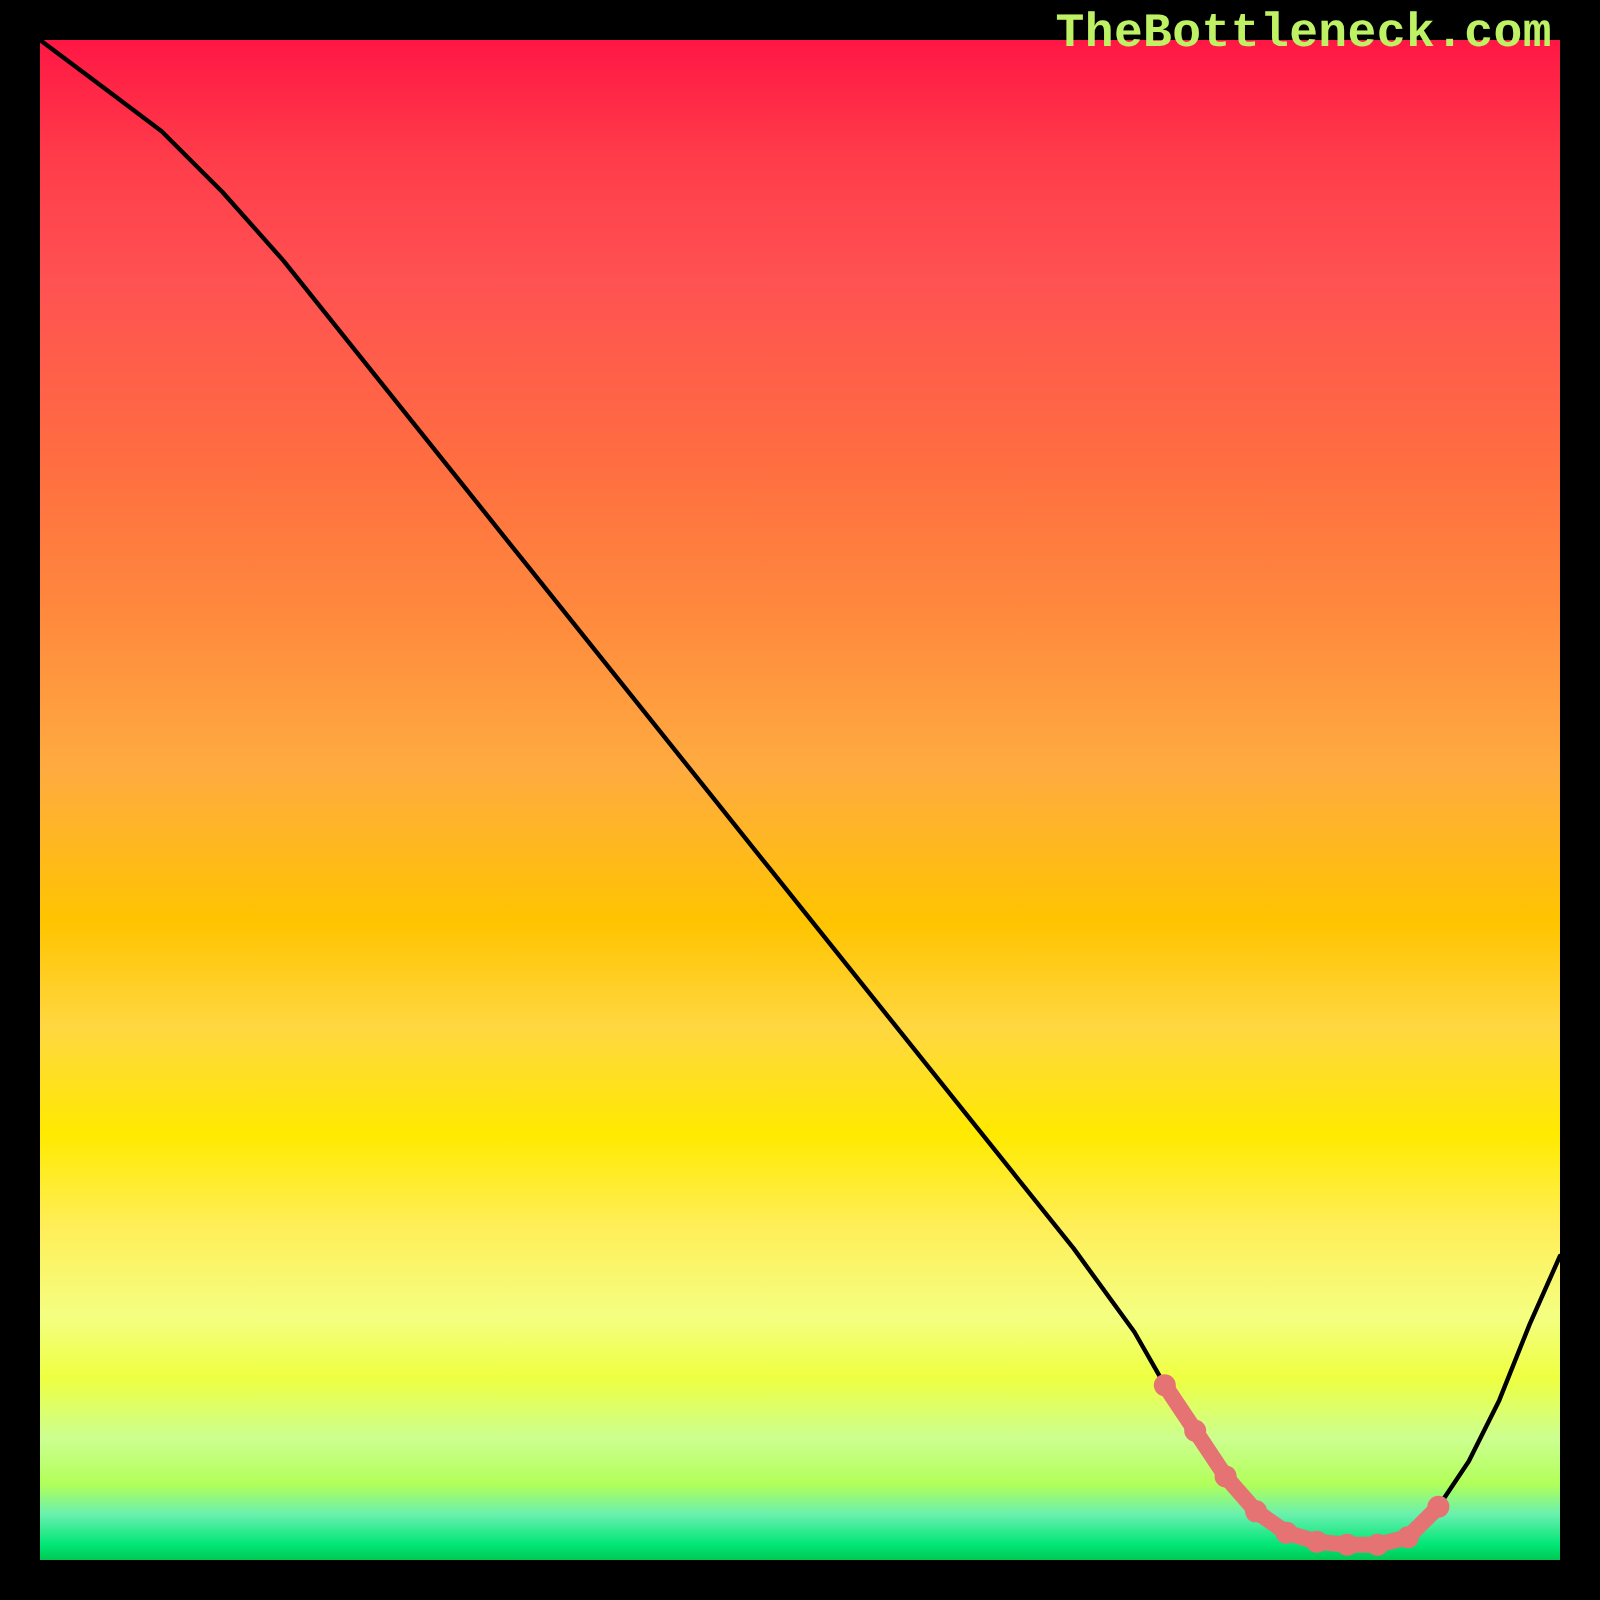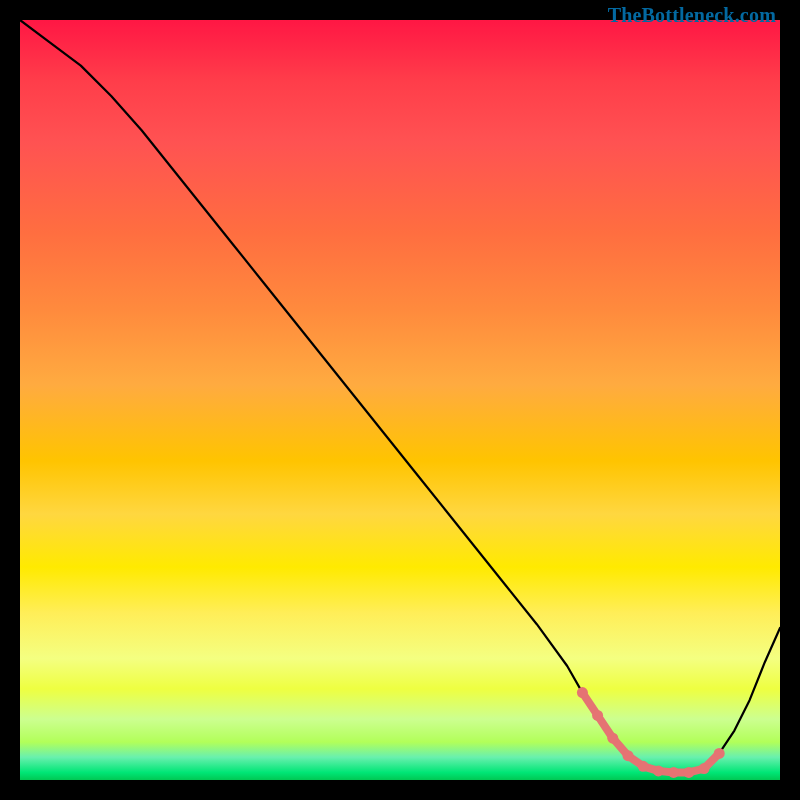--- a/index.html
+++ b/index.html
@@ -29,24 +29,24 @@
       #69f0ae 97%,
       #00e676 99%,
       #00c853 100%
     );
   }
   .curve { position: absolute; left: 0; top: 0; width: 760px; height: 760px; pointer-events: none; }
   .attribution {
     position: absolute;
     top: 4px;
     right: 24px;
-    font-family: Liberation Serif, serif;
-    font-size: 20px;
+    font-family: Liberation Mono, monospace;
+    font-size: 24px;
     font-weight: bold;
-    color: #0369a1;
+    color: #bef264;
     letter-spacing: 0.2px;
   }
 </style>
 </head>
 <body>
 <div class="wrap">
   <div class="plot">
     <svg class="curve" viewBox="0 0 760 760" preserveAspectRatio="none">
       <path d="M0.00 0.00 L30.40 22.80 L60.80 45.60 L91.20 76.00 L121.60 110.20 L152.00 148.20 L182.40 186.20 L212.80 224.20 L243.20 262.20 L273.60 300.20 L304.00 338.20 L334.40 376.20 L364.80 414.20 L395.20 452.20 L425.60 490.20 L456.00 528.20 L486.40 566.20 L516.80 604.20 L547.20 646.00 L562.40 672.60 L577.60 695.40 L592.80 718.20 L608.00 735.68 L623.20 746.32 L638.40 750.88 L653.60 752.40 L668.80 752.40 L684.00 748.60 L699.20 733.40 L714.40 710.60 L729.60 680.20 L744.80 642.20 L760.00 608.00" id="curvePath" fill="none" stroke="#000000" stroke-width="2.2" stroke-linecap="round" stroke-linejoin="round"></path>
       <g id="markers">

